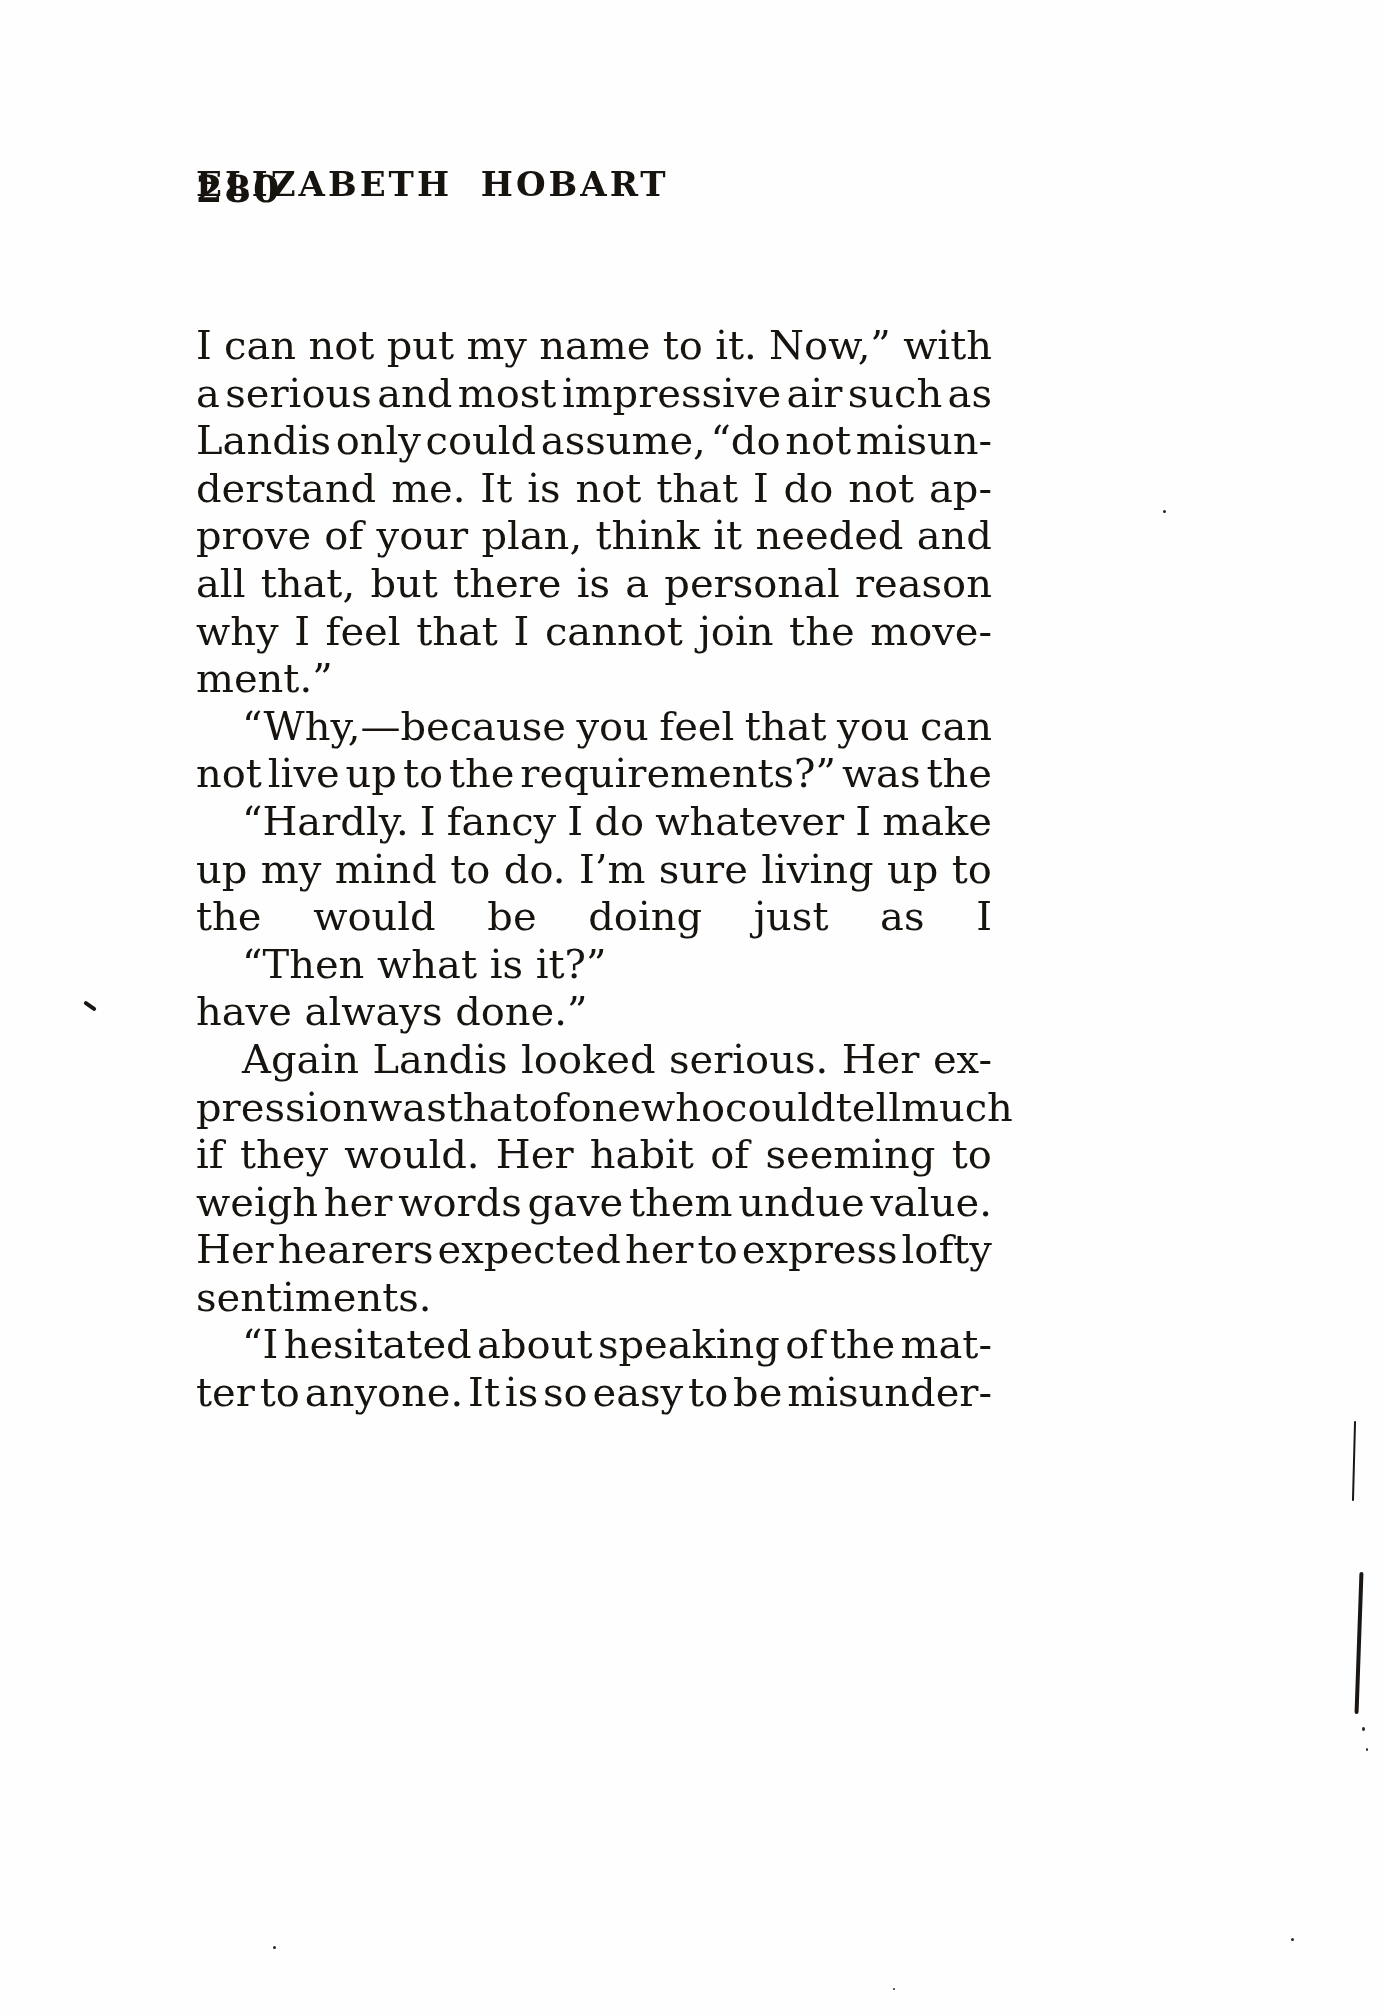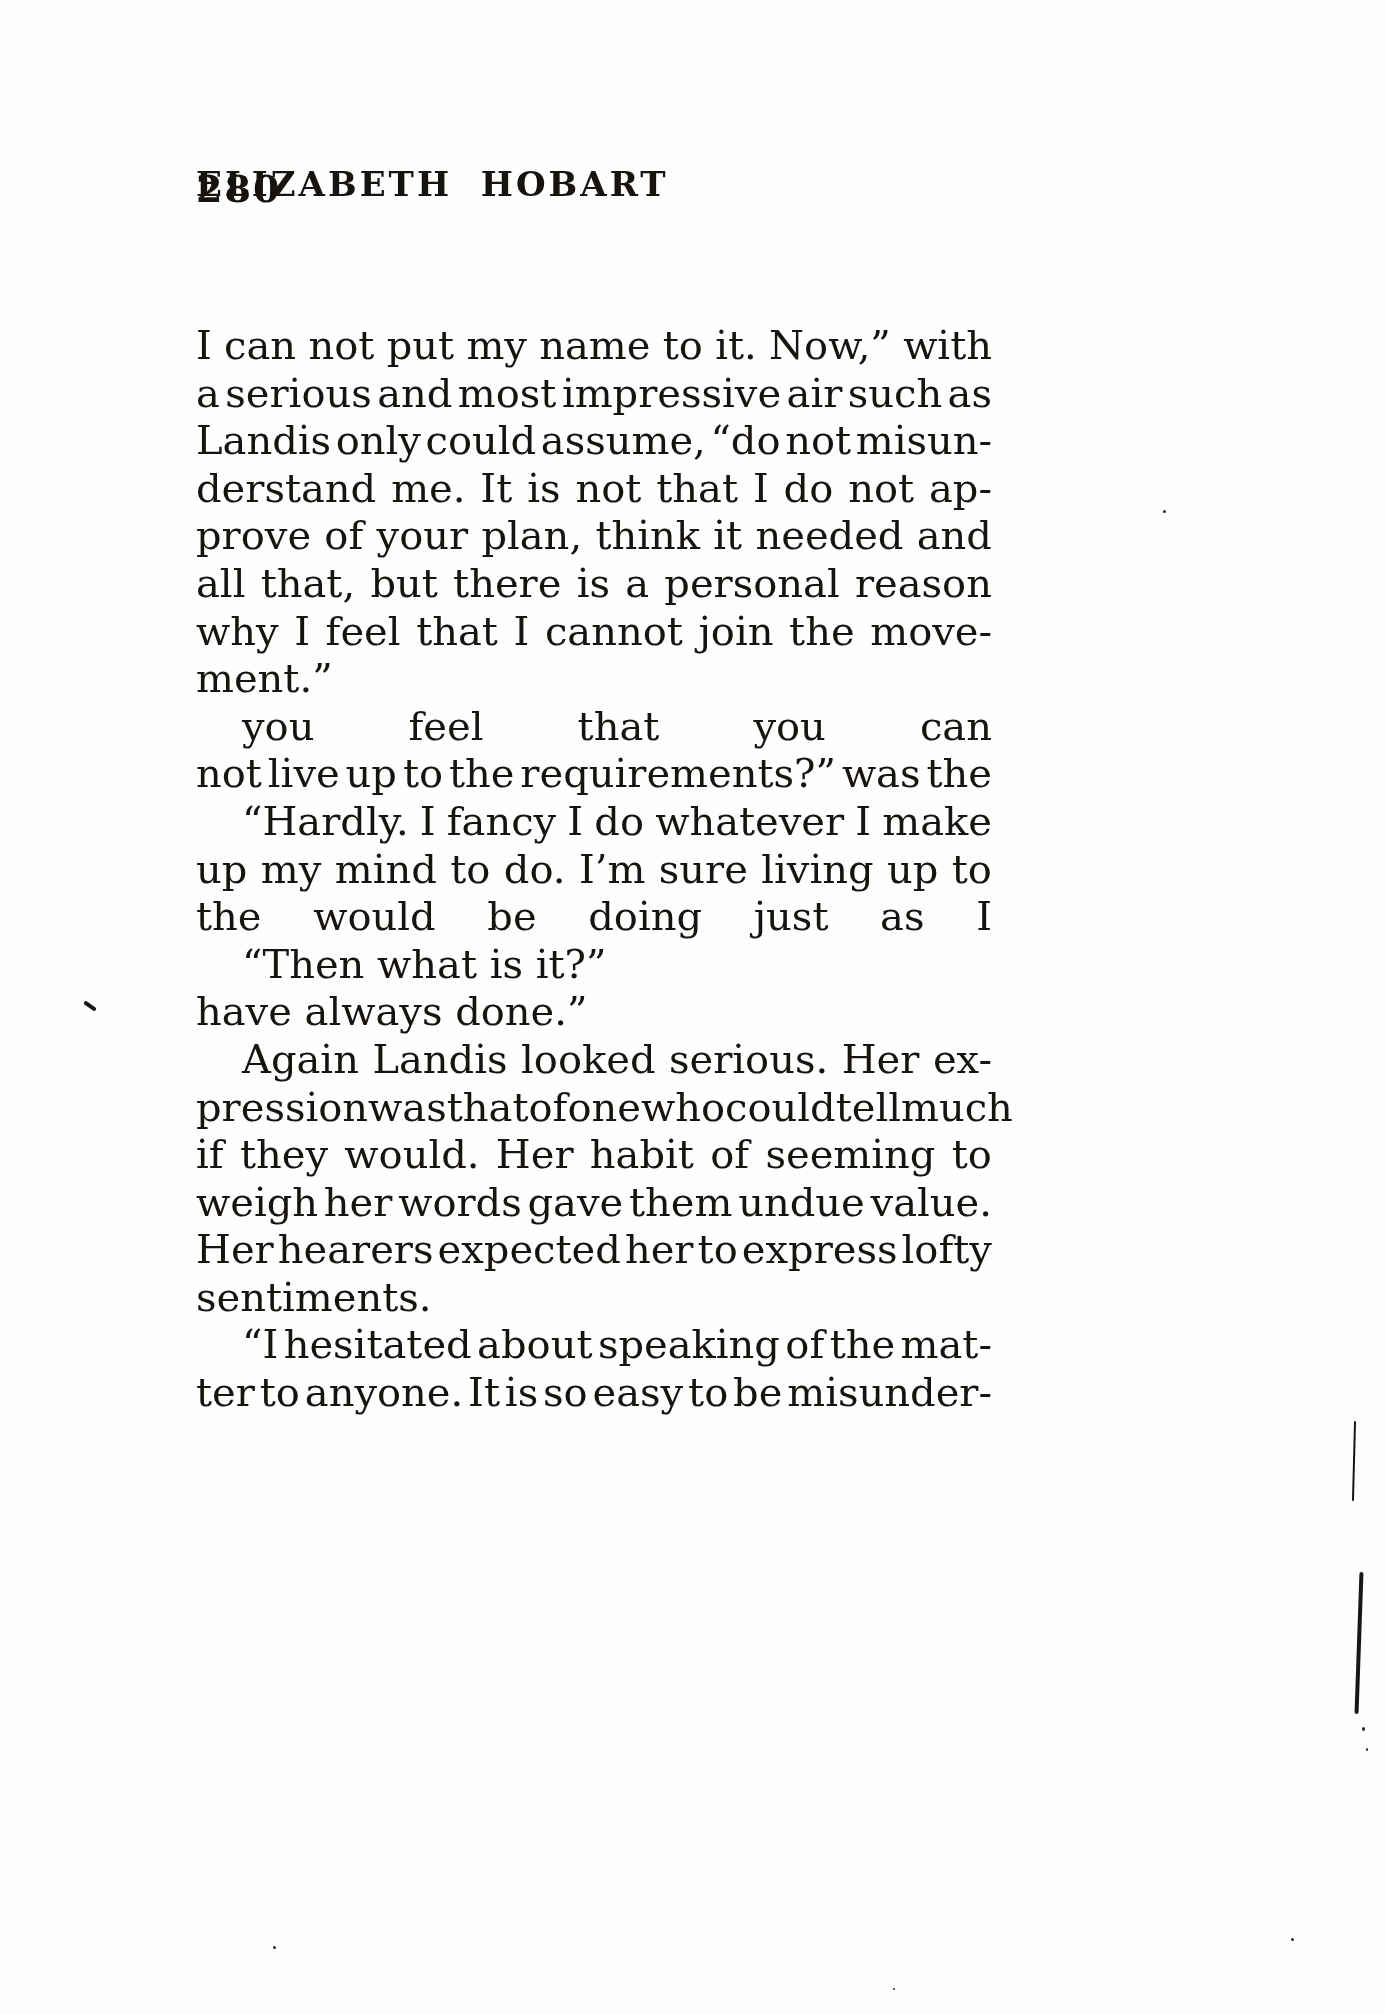--- a/index.html
+++ b/index.html
@@ -152,20 +152,21 @@
         <span>feel</span>
         <span>that</span>
         <span>I</span>
         <span>cannot</span>
         <span>join</span>
         <span>the</span>
         <span>move-</span>
       </div>
       <div class="line">ment.”</div>
       <div class="line indent just">
+        <span>“Why,—because</span>
         <span>you</span>
         <span>feel</span>
         <span>that</span>
         <span>you</span>
         <span>can</span>
       </div>
       <div class="line just">
         <span>not</span>
         <span>live</span>
         <span>up</span>

